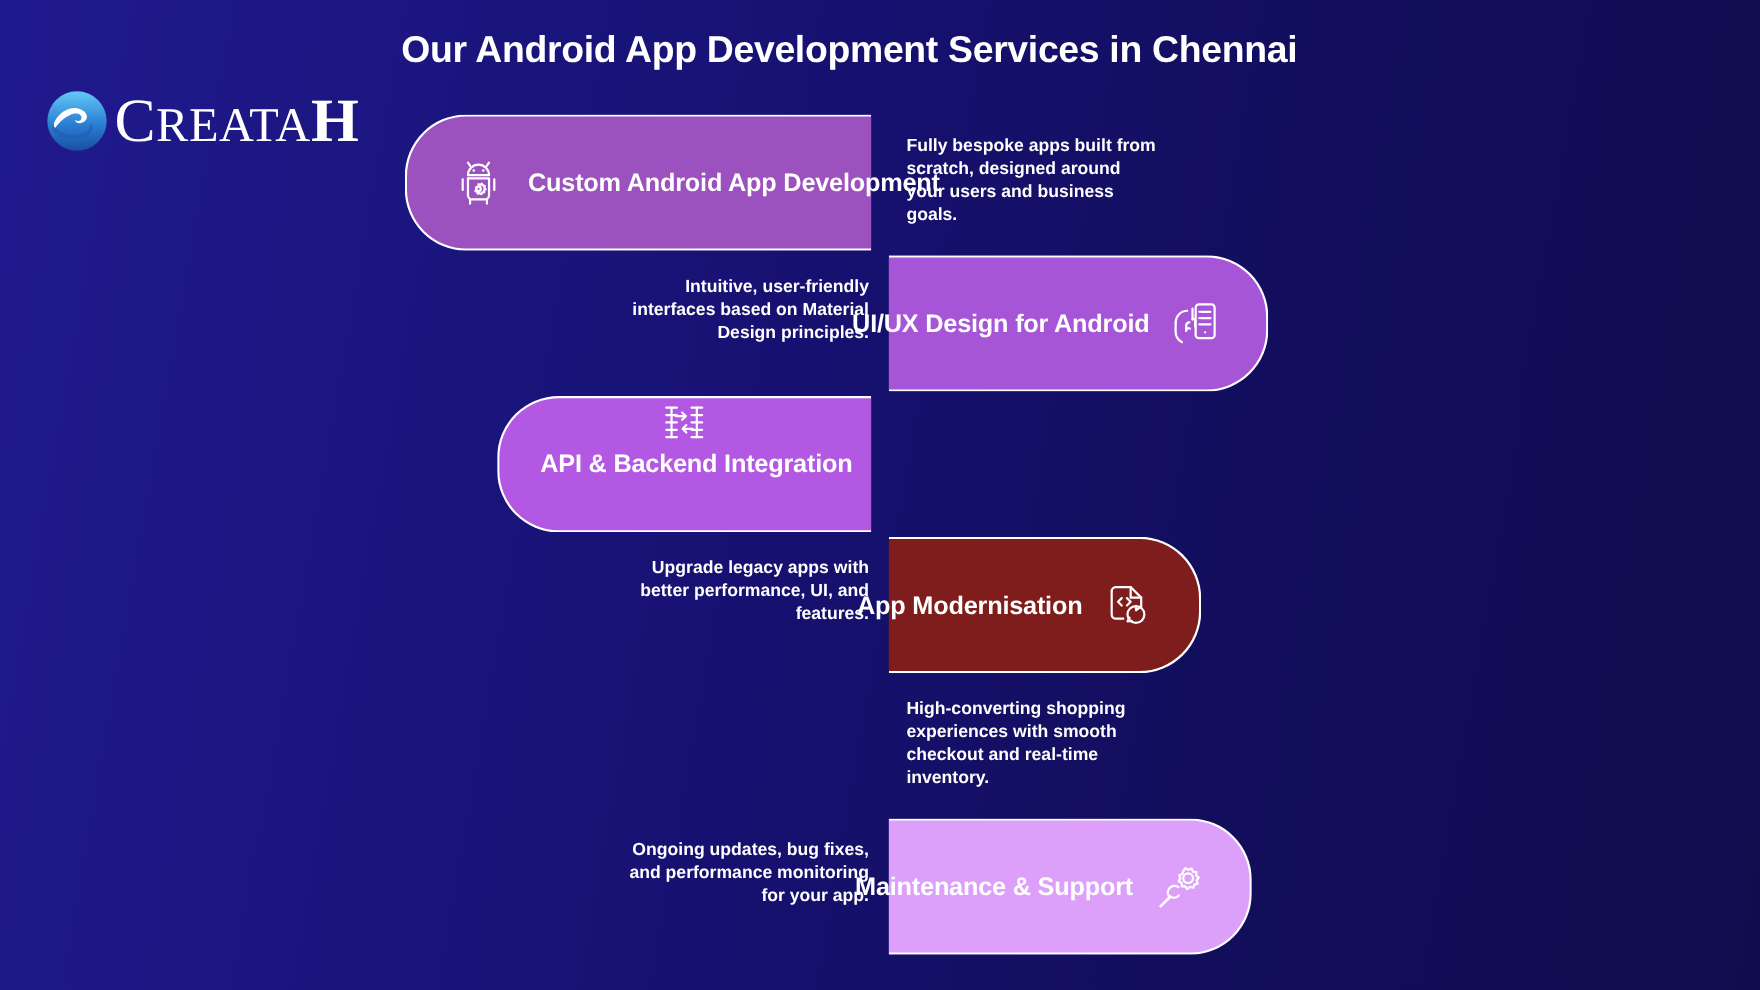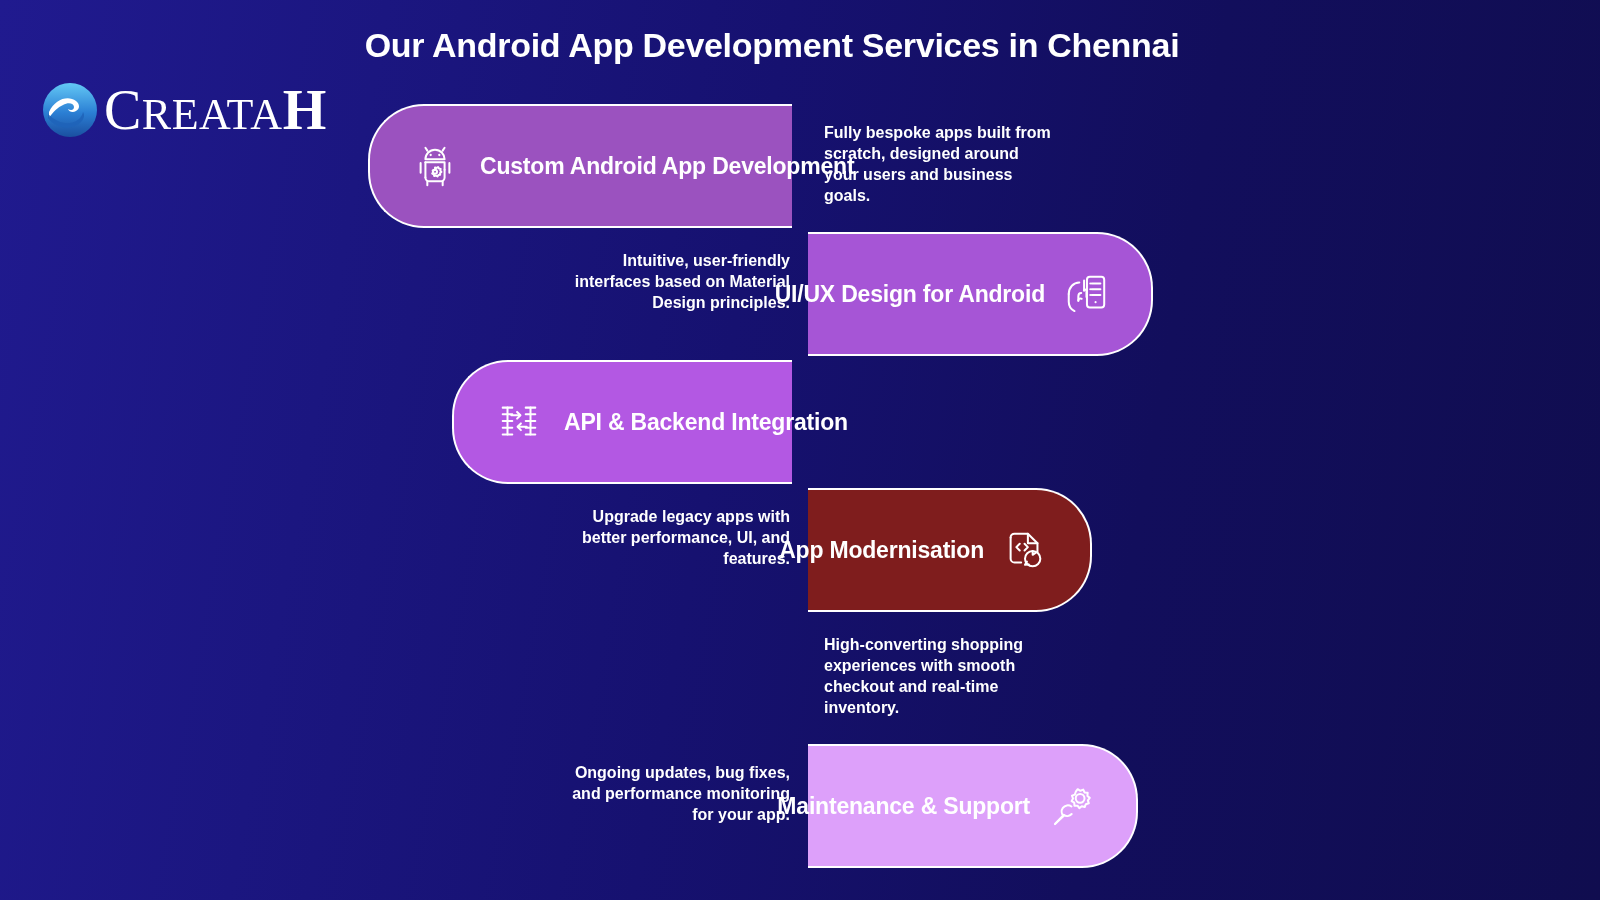--- a/index.html
+++ b/index.html
@@ -207,21 +207,21 @@
       <path d="M22 20.5c0-1.5 2.5-1.5 2.5 0V27"></path>
       <path d="M6 24c0-7 5-12 11-12"></path>
       <path d="M6 24v8a11 11 0 0 0 6 9.8"></path>
       <path d="M16 31c0-2 2-3 3.5-2"></path>
     </svg>
         </span>
       </div>
       <div class="desc at-left" style="left: 560px; top: 26px;">Intuitive, user-friendly interfaces based on Material Design principles.</div>
     </div>
     <div class="row">
-      <div class="card left" style="left: 452px; width: 340px; top: 8px; background: rgb(179, 88, 227);">
+      <div class="card left" style="left: 452px; width: 340px; top: 8px; background: rgb(179, 88, 227); flex-direction: column;">
         <span class="card-icon">
           <svg viewBox="0 0 48 48" width="46" height="46" fill="none" stroke="#fff" stroke-width="2.1" stroke-linecap="round" stroke-linejoin="round">
       <path d="M7 9h10M7 16h10M7 23h10M7 30h10M7 37h10"></path>
       <path d="M12 9v28"></path>
       <path d="M31 9h10M31 16h10M31 23h10M31 30h10M31 37h10"></path>
       <path d="M36 9v28"></path>
       <path d="M16 17h9"></path>
             <path d="M22 13.5l3.5 3.5L22 20.5"></path>
       <path d="M32 29h-9"></path>
             <path d="M26 25.5L22.5 29l3.5 3.5"></path>

